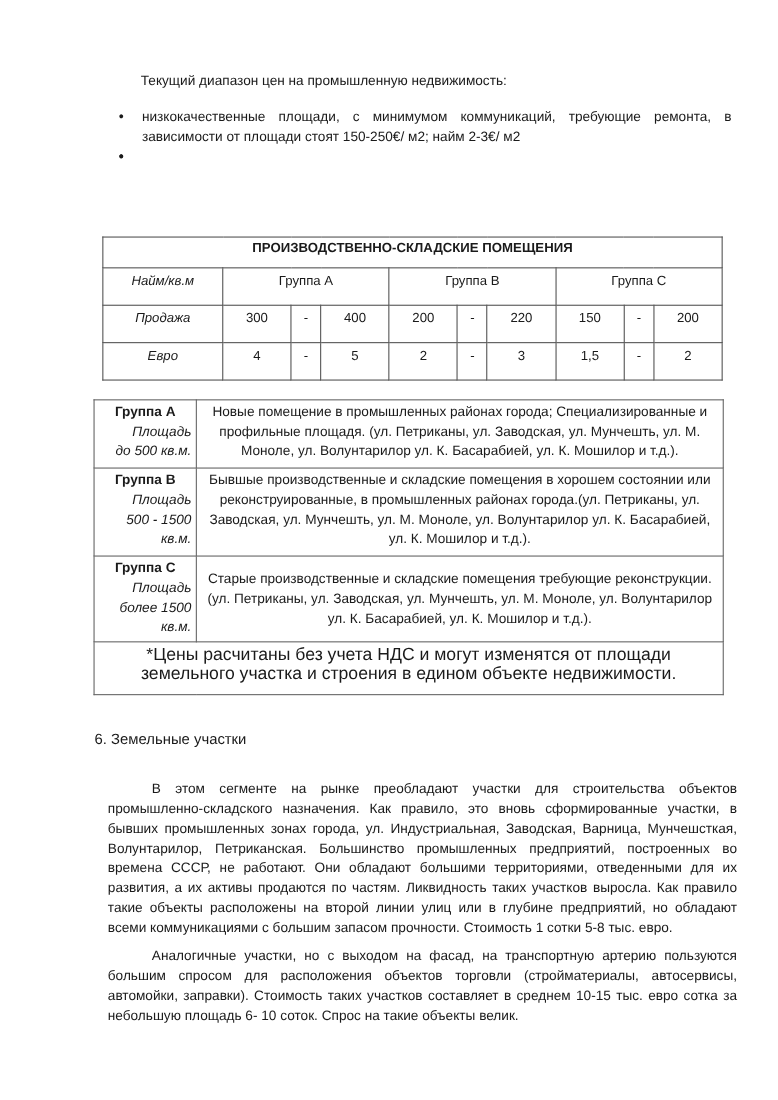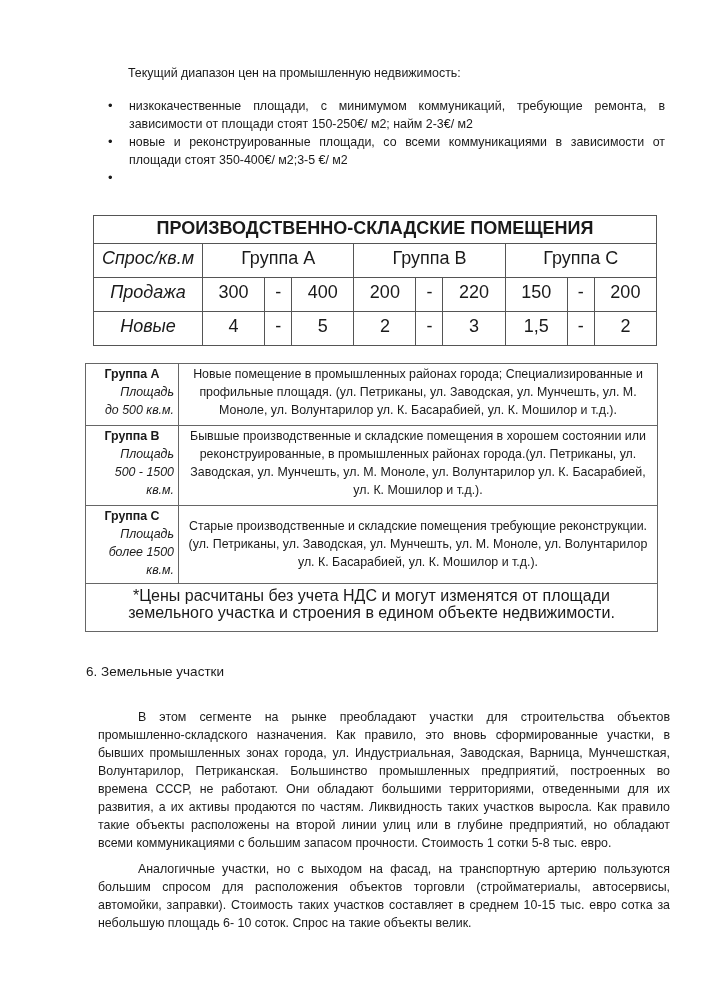--- a/index.html
+++ b/index.html
@@ -4,21 +4,21 @@
   <style>
     html, body { margin: 0; padding: 0; background: #ffffff; }
     body { width: 707px; height: 1000px; position: relative; overflow: hidden;
            font-family: "Liberation Sans", sans-serif; color: #1a1a1a; font-size: 12.4px; }
     .abs { position: absolute; }
     .intro { left: 128px; top: 66px; font-size: 12.4px; }
     .bullets { left: 105px; top: 97px; width: 560px; margin: 0; padding: 0; list-style: none; }
     .bullets li { position: relative; padding-left: 24px; line-height: 18px; text-align: justify; margin-bottom: 0px; }
     .bullets li .dot { position: absolute; left: 3px; top: 0; font-size: 13px; }
     table { border-collapse: collapse; font-family: "Liberation Sans", sans-serif; }
-    .t1 { left: 93px; top: 215px; width: 564px; font-size: 18px; }
+    .t1 { left: 93px; top: 215px; width: 564px; font-size: 12px; }
     .t1 td { border: 1px solid #555; text-align: center; height: 29px; padding: 0; vertical-align: top; padding-top: 4px; }
     .t1 .title-row td { font-weight: bold; height: 25px; padding-top: 2px; }
     .t1 td.lbl { font-style: italic; width: 108px; }
     .t1 td.dash { width: 26px; }
     .t2 { left: 85px; top: 363px; width: 573px; font-size: 12.4px; }
     .t2 td { border: 1px solid #666; padding: 2px 4px; line-height: 18px; }
     .t2 td.grp { width: 84px; text-align: center; vertical-align: top; padding-top: 1px; }
     .t2 td.grp .g { font-weight: bold; display: block; }
     .t2 td.grp .a { font-style: italic; display: block; text-align: right; }
     .t2 td.desc { text-align: center; vertical-align: top; padding-top: 1px; margin-left: 10px; }
@@ -30,49 +30,49 @@
     .p1 { top: 696px; }
     .p2 { top: 848px; }
   </style>
 </head>
 <body>
 
 <div class="abs intro">Текущий диапазон цен на промышленную недвижимость:</div>
 
 <ul class="abs bullets">
   <li><span class="dot">•</span><span>низкокачественные площади, с минимумом коммуникаций, требующие ремонта, в зависимости от площади стоят 150-250€/ м2; найм 2-3€/ м2</span></li>
-  <li><span class="dot">•</span><span>новые и реконструированные площади, со всеми коммуникациями в зависимости от площади стоят 350-400€/ м2;3-5 €/ м2</span></li>
+  <li><span class="dot">•</span></li>
   <li><span class="dot">•</span></li>
 </ul>
 
 <table class="abs t1">
   <tbody>
       <tr class="title-row">
     <td colspan="10">ПРОИЗВОДСТВЕННО-СКЛАДСКИЕ ПОМЕЩЕНИЯ</td>
   </tr>
   <tr>
-    <td class="lbl">Спрос/кв.м</td>
+    <td class="lbl">Найм/кв.м</td>
     <td colspan="3">Группа A</td>
     <td colspan="3">Группа B</td>
     <td colspan="3">Группа C</td>
   </tr>
   <tr>
     <td class="lbl">Продажа</td>
     <td>300</td>
     <td class="dash">-</td>
     <td>400</td>
     <td>200</td>
     <td class="dash">-</td>
     <td>220</td>
     <td>150</td>
     <td class="dash">-</td>
     <td>200</td>
   </tr>
   <tr>
-    <td class="lbl">Новые</td>
+    <td class="lbl">Евро</td>
     <td>4</td>
     <td class="dash">-</td>
     <td>5</td>
     <td>2</td>
     <td class="dash">-</td>
     <td>3</td>
     <td>1,5</td>
     <td class="dash">-</td>
     <td>2</td>
   </tr>

